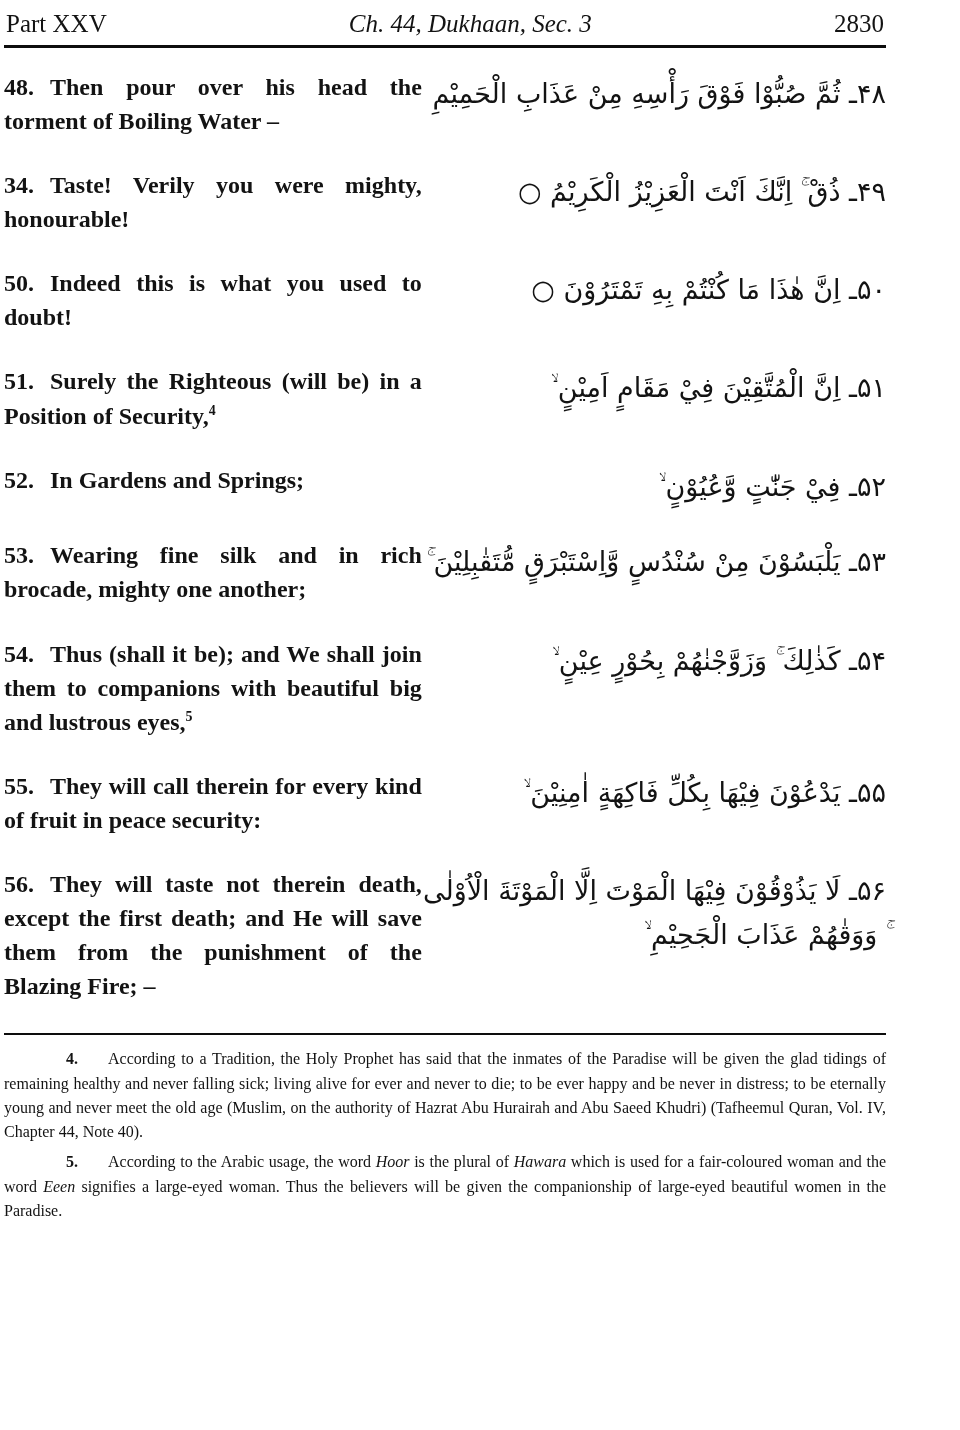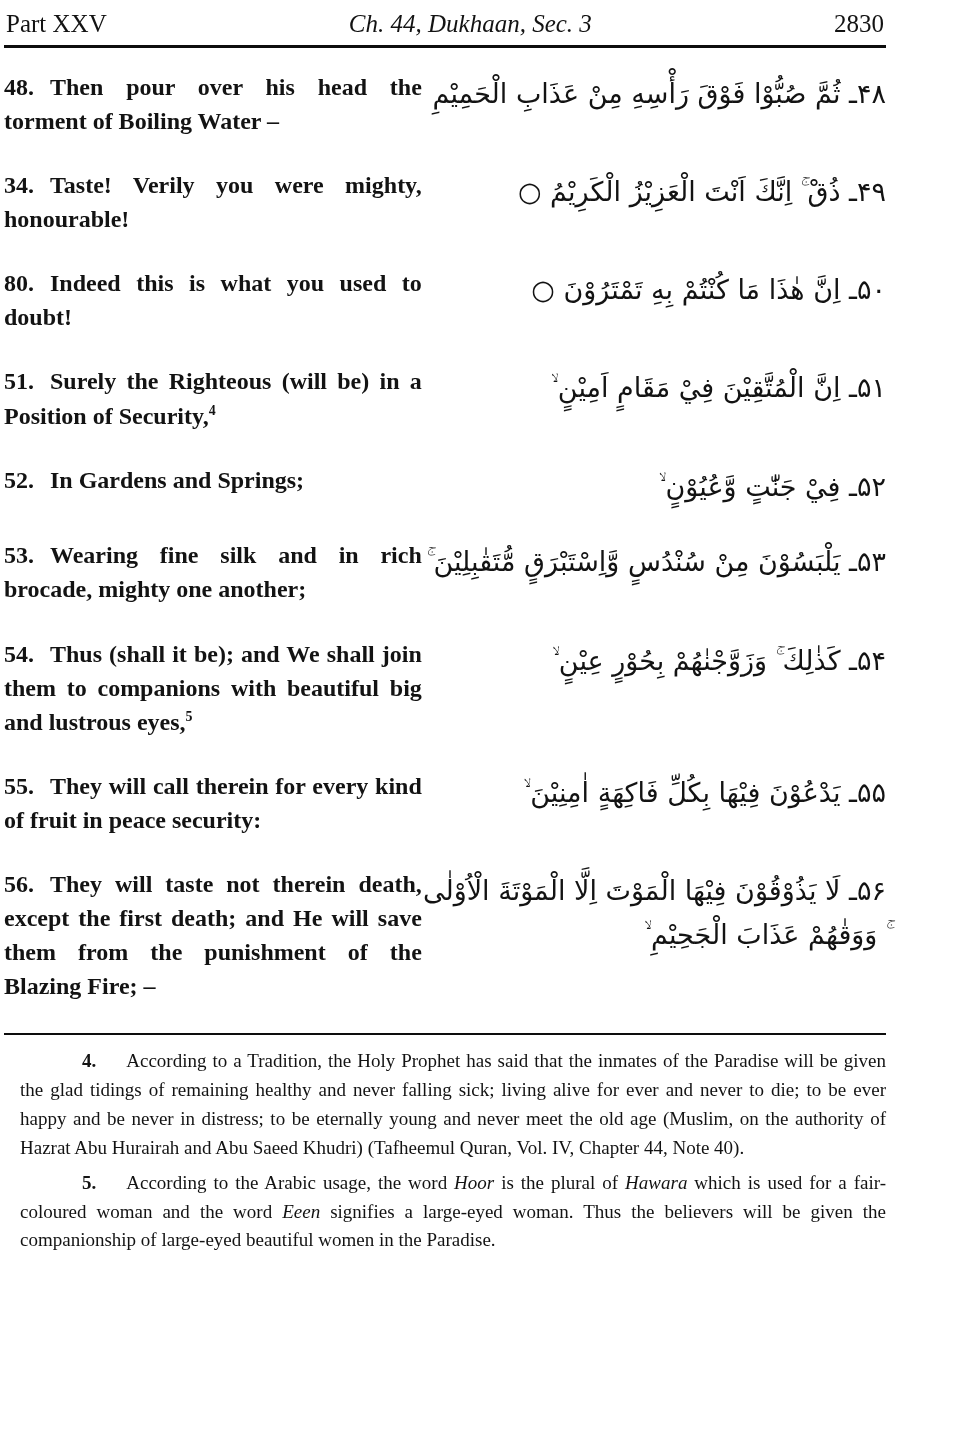--- a/index.html
+++ b/index.html
@@ -62,25 +62,25 @@
     font-weight: normal;
   }
 
   
   .foot-rule {
     height: 2px;
     background: #0d0d0d;
     margin: 6px 0 12px 0;
   }
   .footnote {
-    font-size: 19px;
+    font-size: 16px;
     line-height: 1.52;
     text-align: justify;
     text-indent: 62px;
-    margin: 0 0 6px 16px;
+    margin: 0 0 6px 0;
     font-family: Liberation Serif, serif;
   }
   .fn-num {
     font-weight: bold;
     margin-right: 30px;
   }
   .term { font-style: italic; }
 </style>
 </head>
 <body>
@@ -105,21 +105,21 @@
 
     <div class="verse-row">
       <div class="v-en">
         <span class="vnum">34.</span><span>Taste! Verily you were mighty, honourable!</span>
       </div>
       <div class="v-ar" dir="rtl">۴۹ـ ذُقْ ۚ اِنَّكَ اَنْتَ الْعَزِيْزُ الْكَرِيْمُ ○</div>
     </div>
 
     <div class="verse-row">
       <div class="v-en">
-        <span class="vnum">80.</span><span>Indeed this is what you used to doubt!</span>
+        <span class="vnum">50.</span><span>Indeed this is what you used to doubt!</span>
       </div>
       <div class="v-ar" dir="rtl">۵۰ـ اِنَّ هٰذَا مَا كُنْتُمْ بِهِ تَمْتَرُوْنَ ○</div>
     </div>
 
     <div class="verse-row">
       <div class="v-en">
         <span class="vnum">51.</span><span>Surely the Righteous (will be) in a Position of Security,</span><sup>4</sup>
       </div>
       <div class="v-ar" dir="rtl">۵۱ـ اِنَّ الْمُتَّقِيْنَ فِيْ مَقَامٍ اَمِيْنٍ ۙ</div>
     </div>

